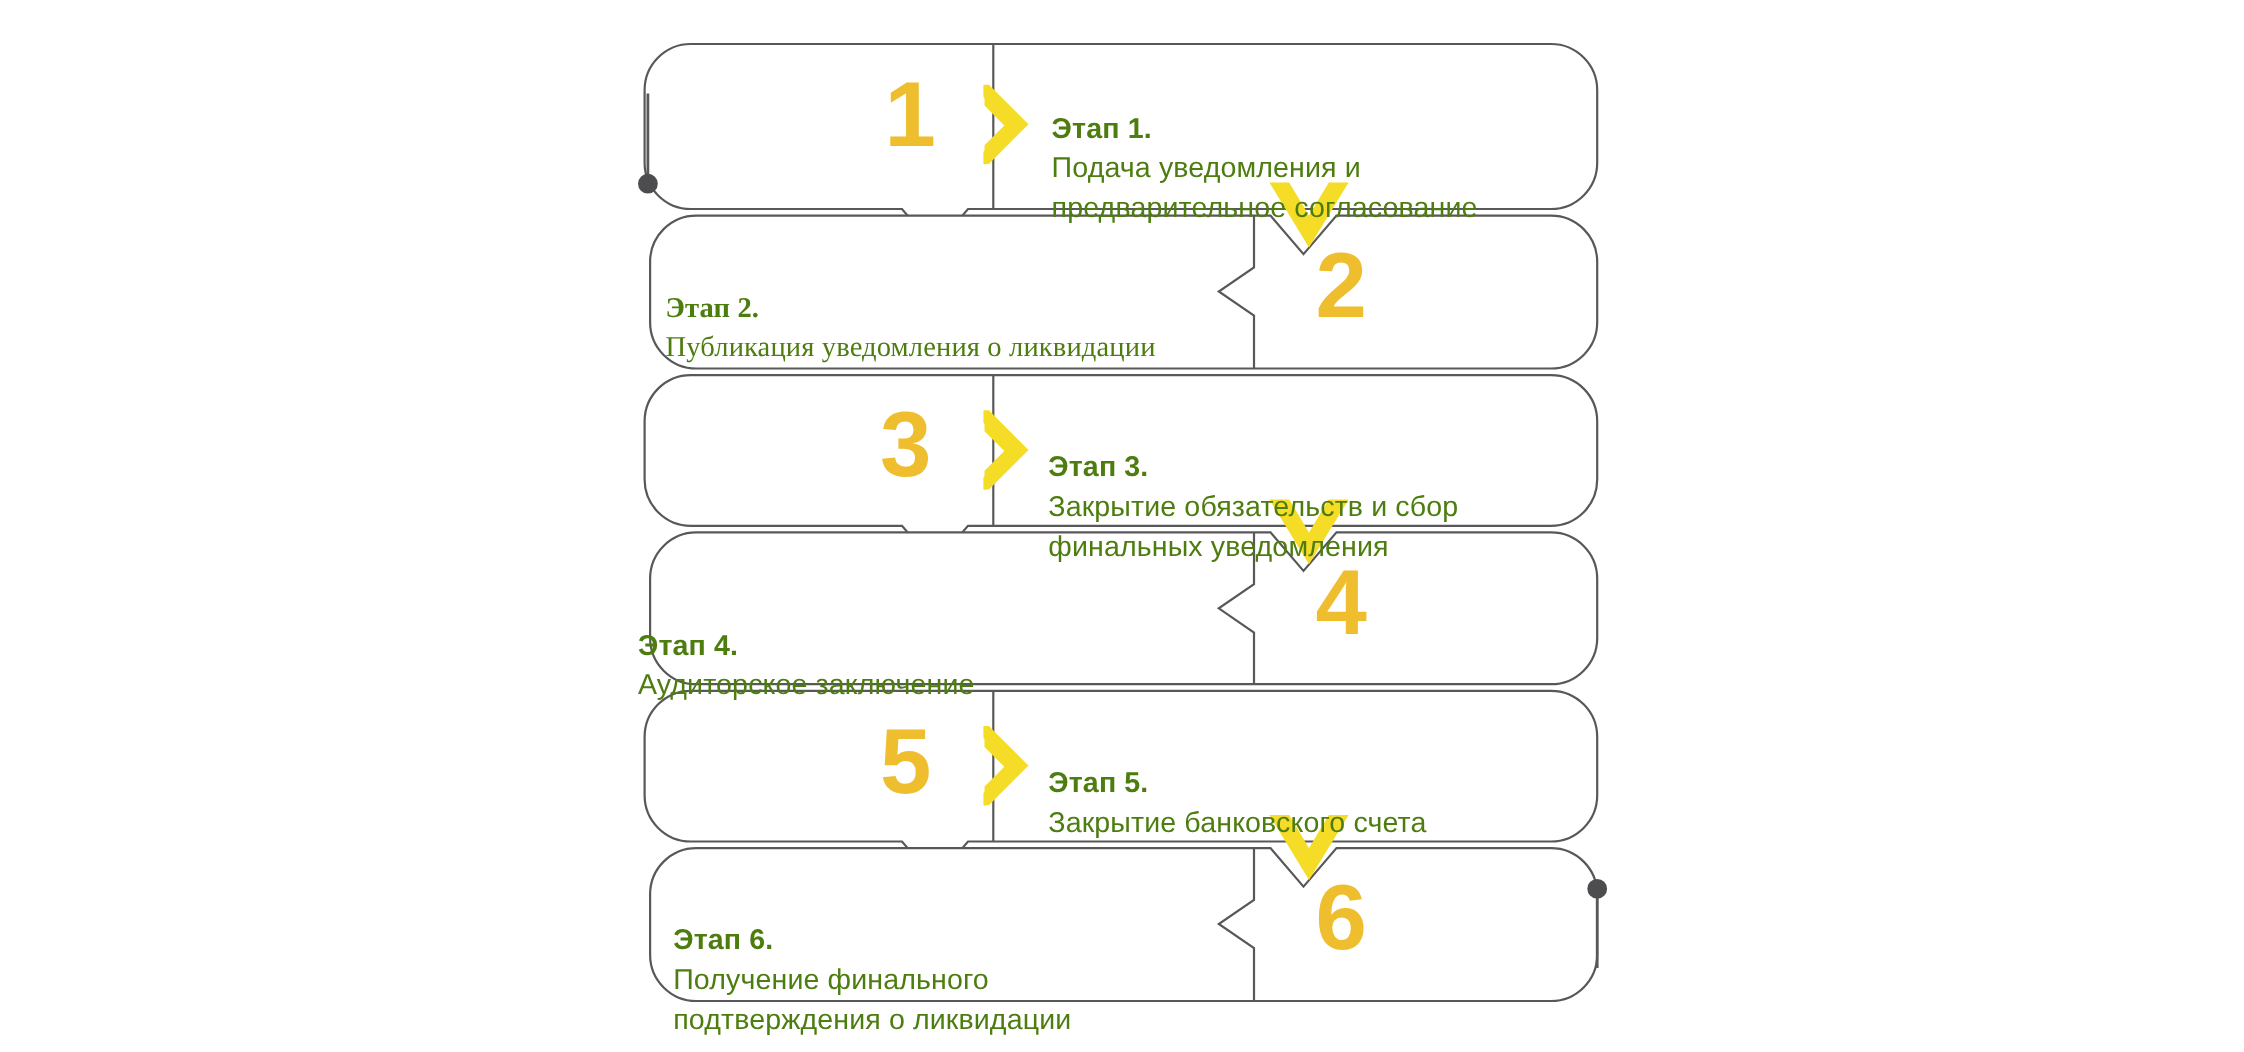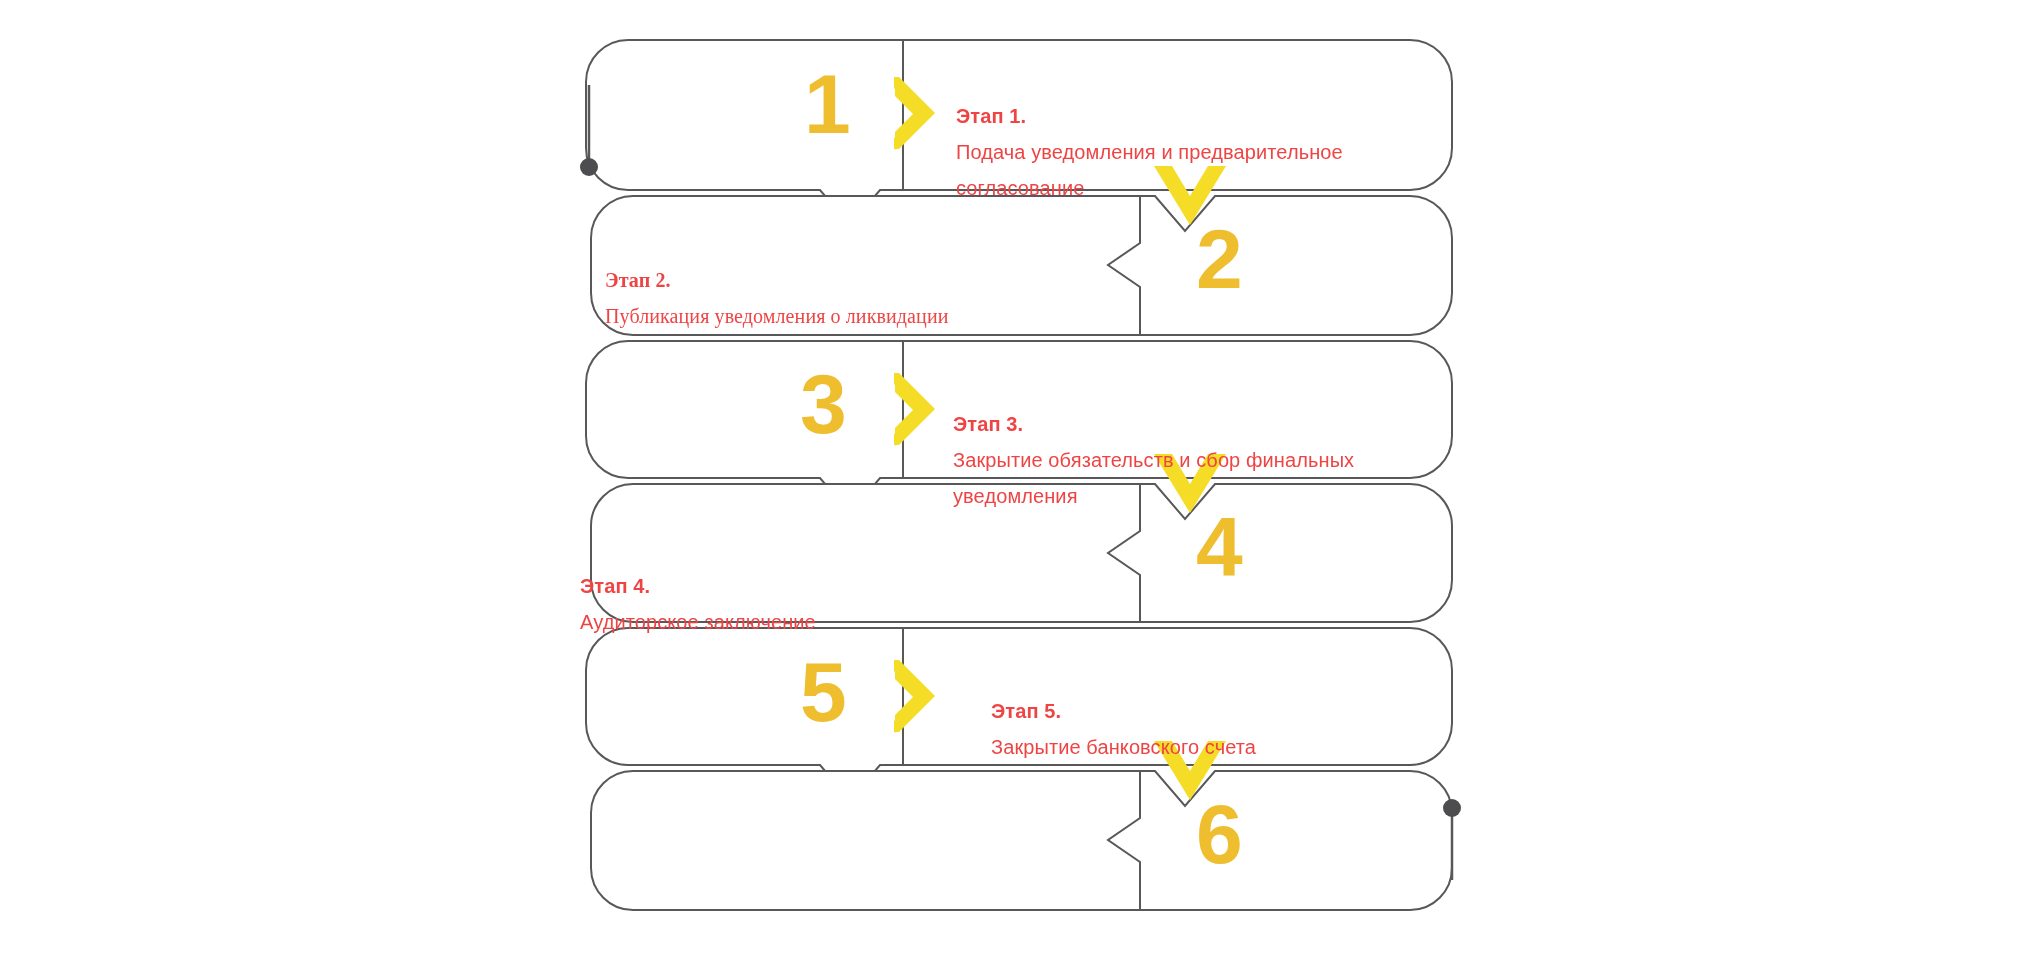--- a/index.html
+++ b/index.html
@@ -2,22 +2,22 @@
 <html><head>
 <meta charset="utf-8">
 <style>
   html,body{margin:0;padding:0;background:#ffffff;}
   body{width:2040px;height:956px;overflow:hidden;
        font-family:"Liberation Sans","DejaVu Sans",sans-serif;}
   #stage{position:relative;width:2040px;height:956px;background:#fff;}
   #diagram{position:absolute;inset:0;}
   .stage-text{
     position:absolute;
-    color:#ef4444;
-    font-size:20px;
+    color:#4d7c0f;
+    font-size:26px;
     line-height:36px;
     letter-spacing:0.1px;
     white-space:pre-line;
     font-family:"Liberation Sans","DejaVu Sans",sans-serif;
   }
   .stage-text b{font-weight:bold;}
   .stage-num{
     position:absolute;
     color:#efbe2f;
     font-weight:bold;
@@ -100,20 +100,24 @@
     <span>Закрытие обязательств и сбор финальных уведомления</span>
   </div>
 
   <div class="stage-num" style="left:1196px; top:505px;">4</div>
   <div class="stage-text" style="left:580px; top:532px; width:500px;">
     <b>Этап 4.</b> 
     <span>Аудиторское заключение</span>
   </div>
 
   <div class="stage-num" style="left:800px; top:650px;">5</div>
-  <div class="stage-text" style="left:953px; top:657px; width:450px;margin-left:38px;">
+  <div class="stage-text" style="left:953px; top:657px; width:450px;">
     <b>Этап 5.</b> 
     <span>Закрытие банковского счета</span>
   </div>
 
   <div class="stage-num" style="left:1196px; top:792px;">6</div>
+  <div class="stage-text" style="left:612px; top:800px; width:480px;">
+    <b>Этап 6.</b> 
+    <span>Получение финального подтверждения о ликвидации</span>
+  </div>
 
 </div>
 
 </body></html>

